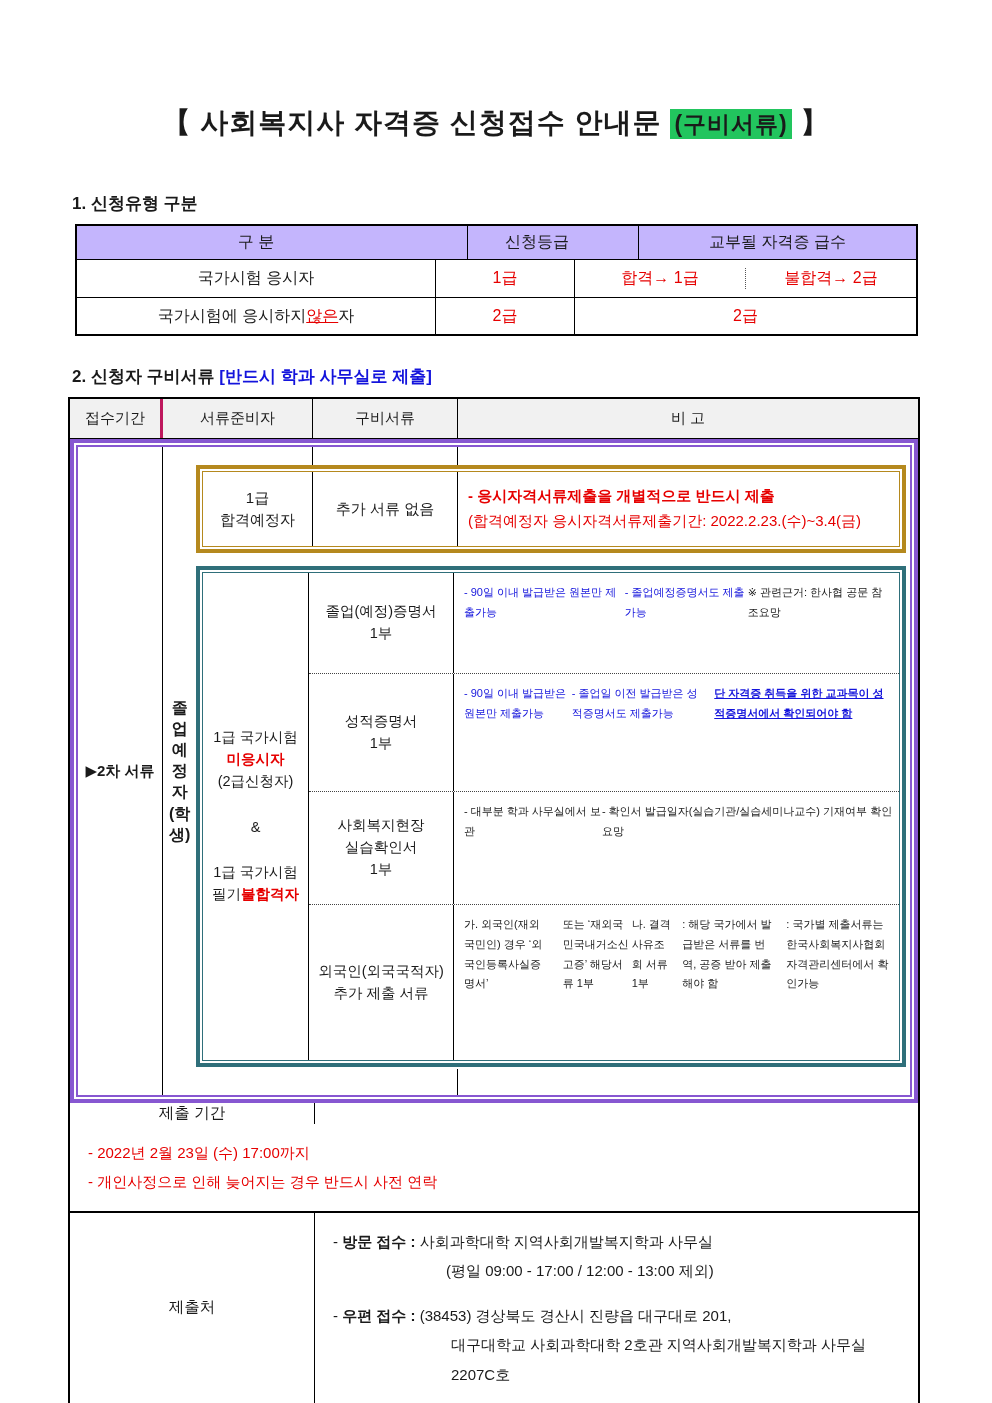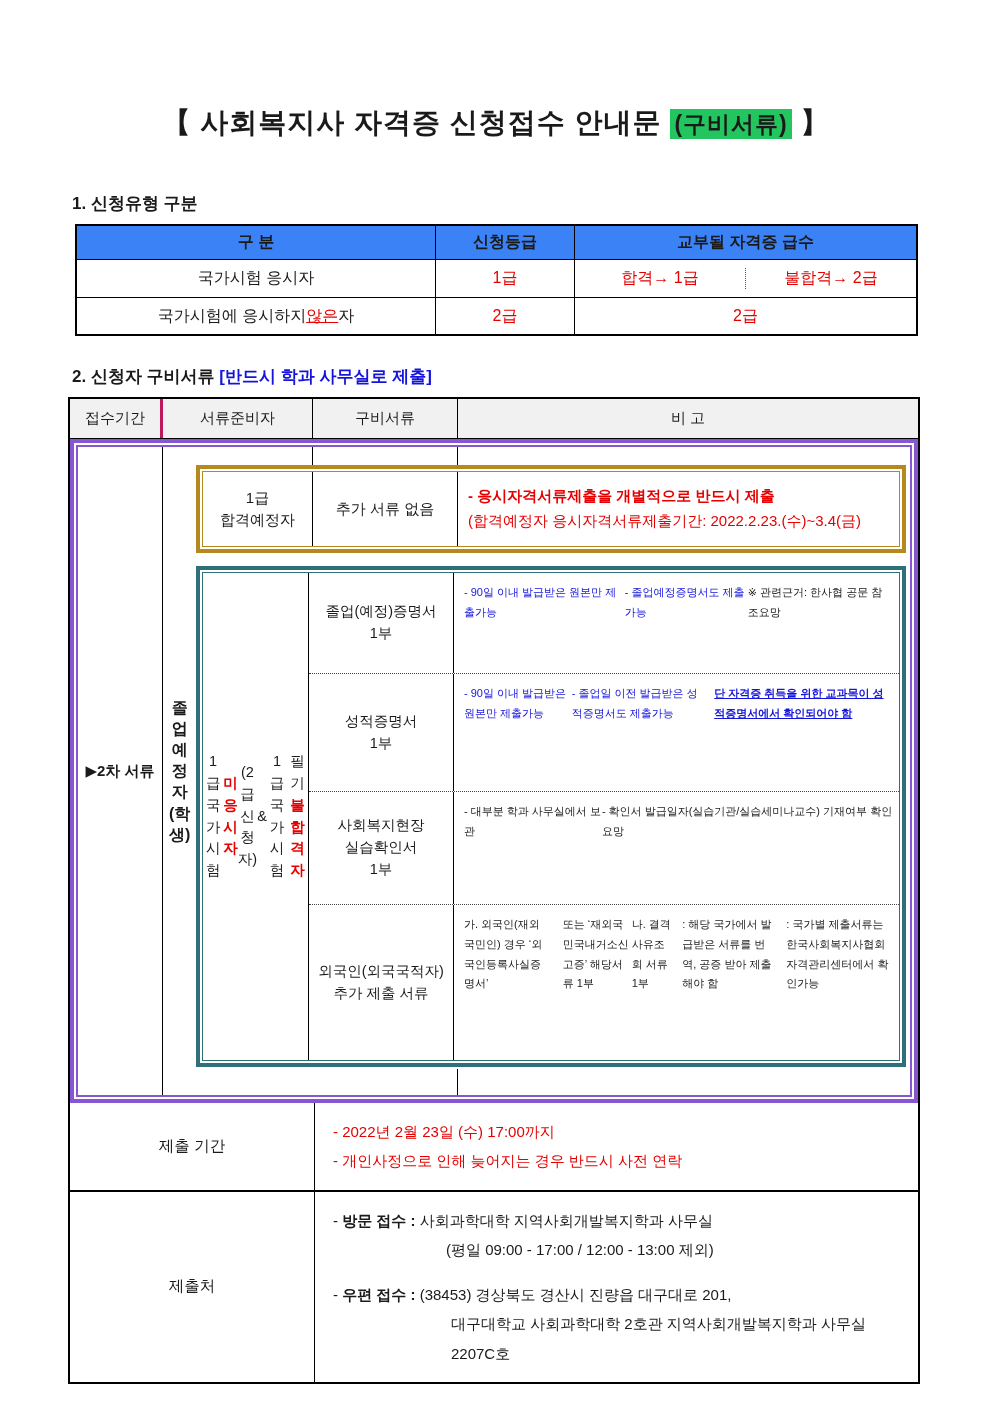--- a/index.html
+++ b/index.html
@@ -19,21 +19,21 @@
   .sec2-heading .note { color: #1414dc; }
 
   
   .t1 { margin-left: 75px; width: 843px; border: 2px solid #000; }
   .t1-row { display: flex; }
   .t1-row + .t1-row { border-top: 1px solid #000; }
   .t1 .c { display: flex; align-items: center; justify-content: center; text-align: center; font-size: 16px; }
   .t1 .c1 { width: 358px; }
   .t1 .c2 { width: 139px; border-left: 1px solid #000; }
   .t1 .c3 { flex: 1; border-left: 1px solid #000; }
-  .t1-head { background: #3b82f6; font-weight: bold; height: 33px; }
+  .t1-head { background: #c4b5fd; font-weight: normal; height: 33px; gap: 32px; }
   .t1-body1 { height: 38px; }
   .t1-body2 { height: 37px; }
   .t1 .half { flex: 1; display: flex; align-items: center; justify-content: center; }
   .t1 .half + .half { border-left: 1px dotted #555; }
   .red { color: #e60000; }
   .blue { color: #1414dc; }
   .u { text-decoration: underline; }
   .b { font-weight: bold; }
 
   
@@ -60,40 +60,40 @@
   
   .gold-outer { margin-left: 33px; border: 4px solid #b5891e; padding: 2px; }
   .gold-inner { border: 1px solid #b5891e; display: flex; min-height: 76px; }
   .gb-c1 { width: 110px; border-right: 1px solid #000; display: flex; align-items: center; justify-content: center; text-align: center; line-height: 1.45; }
   .gb-c2 { width: 145px; border-right: 1px solid #000; display: flex; align-items: center; justify-content: center; }
   .gb-c3 { flex: 1; display: flex; flex-direction: column; justify-content: center; padding: 6px 8px 6px 10px; line-height: 1.65; }
 
   
   .teal-outer { margin-left: 33px; margin-top: 13px; border: 4px solid #2f6f7a; padding: 2px; }
   .teal-inner { border: 1px solid #2f6f7a; display: flex; }
-  .tA { width: 106px; border-right: 1px solid #000; display: flex; align-items: center; justify-content: center; text-align: center; line-height: 1.5; font-size: 14.5px; }
+  .tA { width: 106px; border-right: 1px solid #000; display: flex; flex-direction: column; align-items: center; justify-content: center; text-align: center; line-height: 1.5; font-size: 14.5px; }
   .tA .gap { height: 24px; }
   .tRows { flex: 1; display: flex; flex-direction: column; }
   .tRow { display: flex; }
   .tRow + .tRow { border-top: 1px dotted #444; }
   .tB { width: 145px; border-right: 1px solid #000; display: flex; align-items: center; justify-content: center; text-align: center; line-height: 1.5; font-size: 14.5px; }
   .tC { flex: 1; display: flex; flex-direction: row; justify-content: center; padding: 10px 6px 10px 10px; line-height: 1.8; font-size: 11px; }
   .tRow1 { min-height: 100px; }
   .tRow2 { min-height: 118px; }
   .tRow3 { min-height: 113px; }
   .tRow4 { min-height: 156px; }
   .ind1 { padding-left: 18px; }
   .ind2 { padding-left: 10px; }
 
   
   .t2-brow { display: flex; }
   .t2-brow + .t2-brow { border-top: 2px solid #000; }
   .b-label { width: 245px; border-right: 1px solid #000; display: flex; align-items: center; justify-content: center; font-size: 15.5px; }
   .b-content { flex: 1; padding: 14px 10px 14px 18px; line-height: 1.95; font-size: 15px; }
-  .brow-period { min-height: 76px; }
+  .brow-period { min-height: 76px; flex-direction: column; }
   .brow-place { min-height: 163px; }
   .place-sub1 { padding-left: 113px; }
   .place-sub2 { padding-left: 118px; }
   .place-gap { height: 16px; }
 </style>
 </head>
 <body>
 
 <div class="title"><span>【 </span><span>사회복지사 자격증 신청접수 안내문 </span><span class="hl">(구비서류)</span><span> 】</span></div>
 

